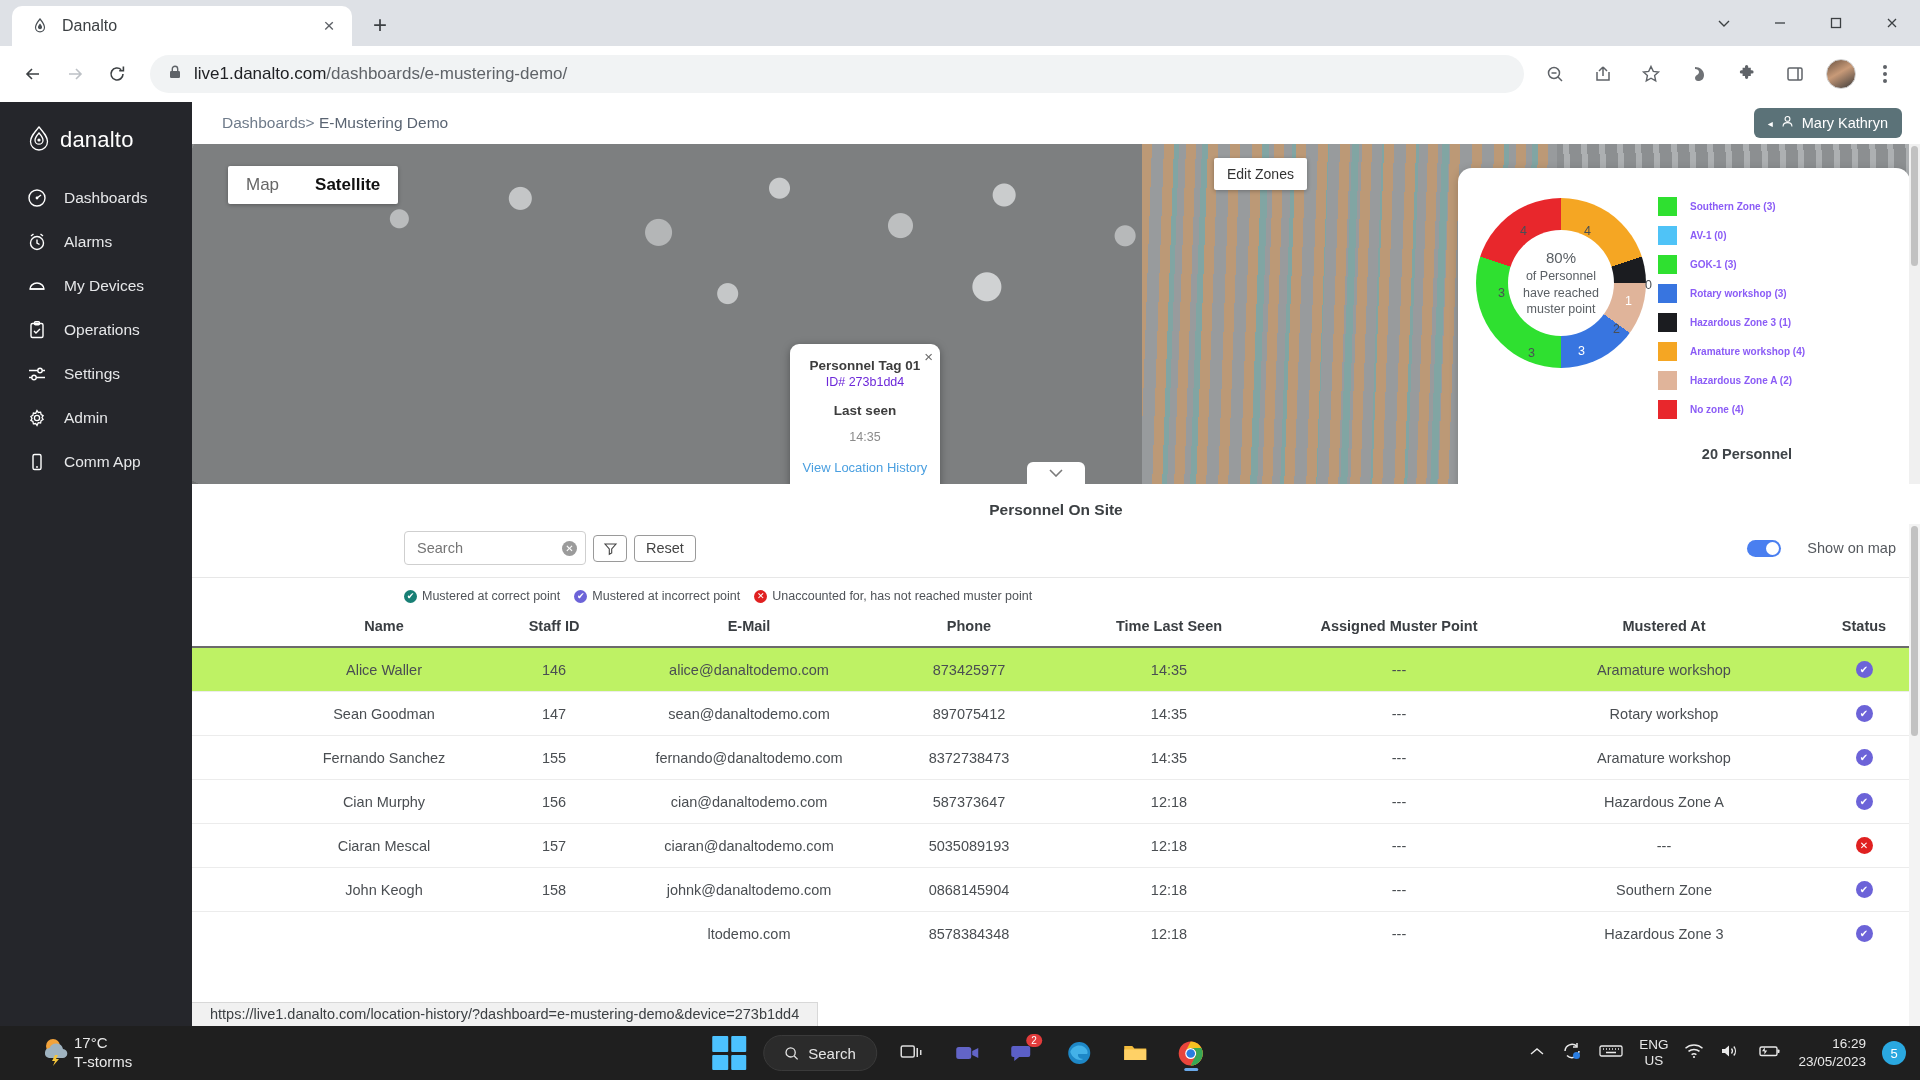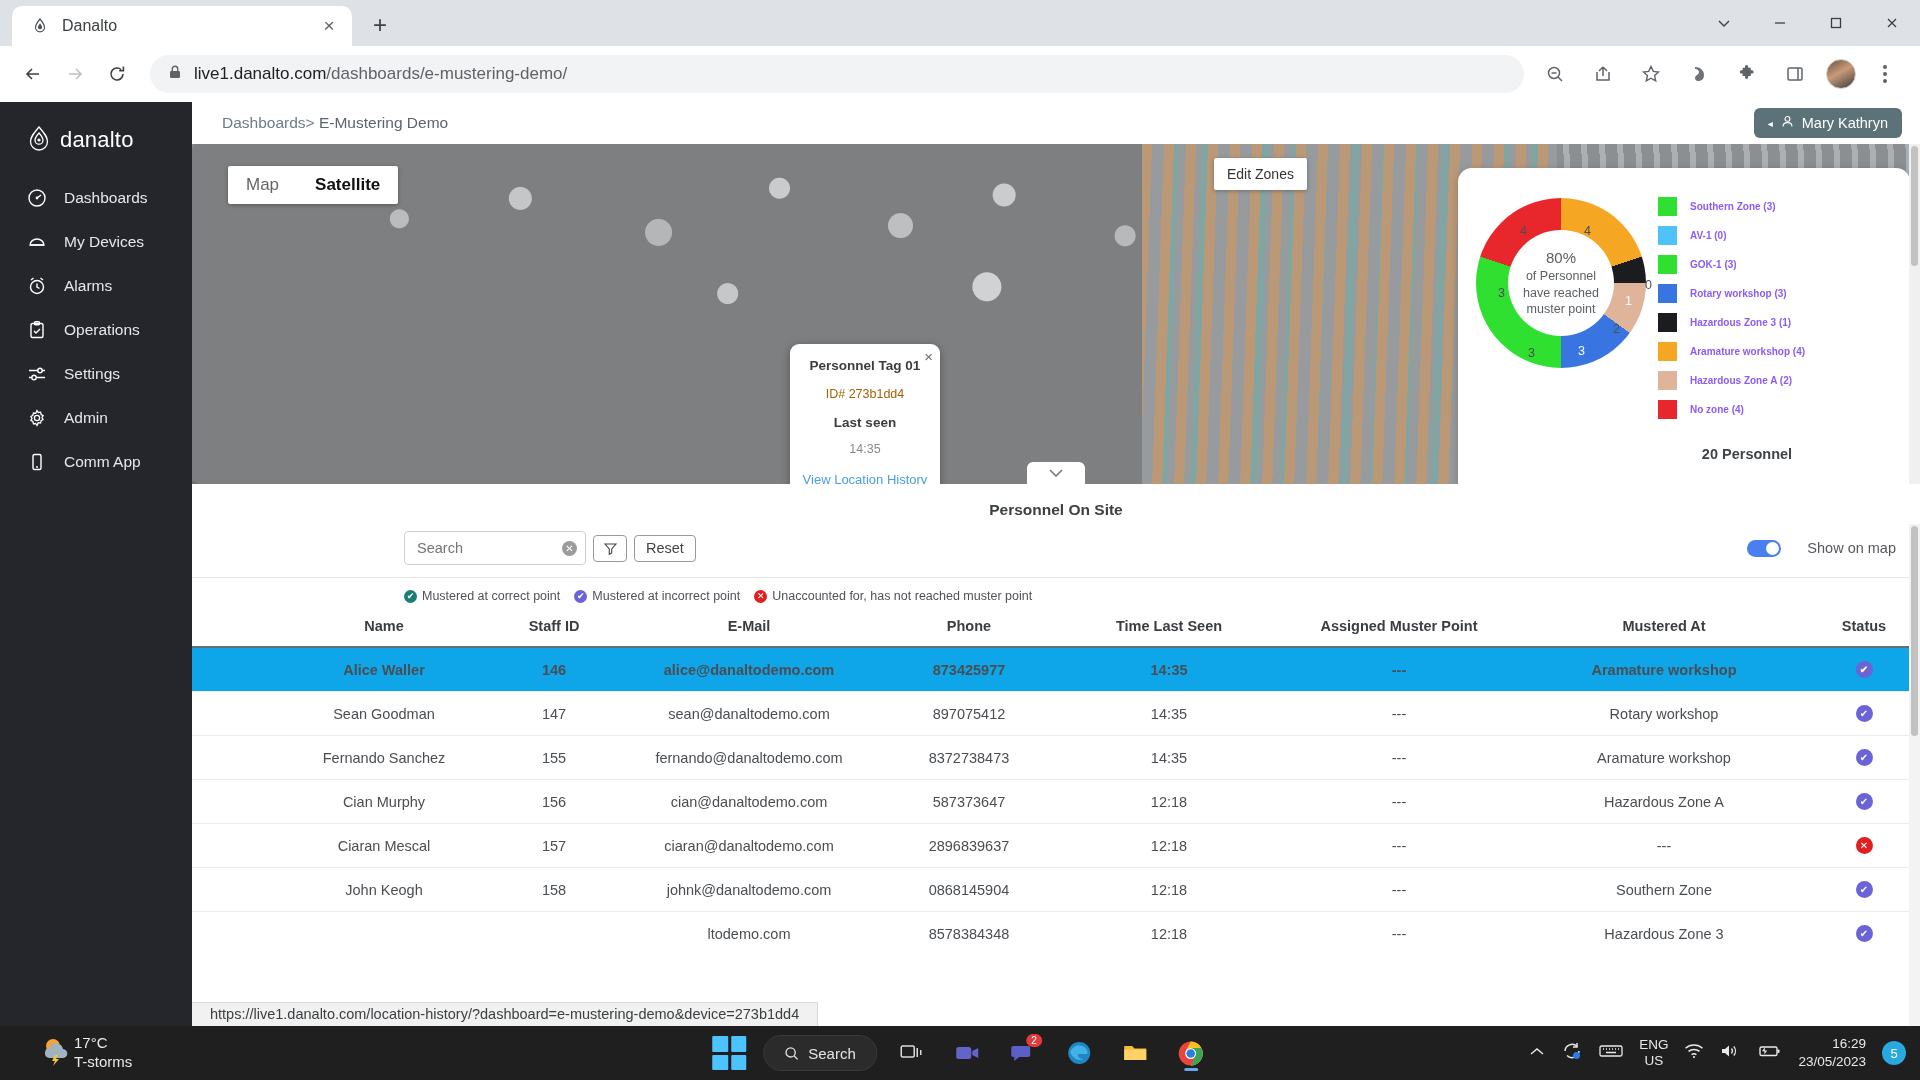--- a/index.html
+++ b/index.html
@@ -138,21 +138,21 @@
 
   
   .popup {
     position: absolute; left: 598px; top: 200px; width: 150px; background: #fff; border-radius: 9px;
     box-shadow: 0 2px 9px rgba(0,0,0,.35); padding: 14px 10px 16px; text-align: center;
   }
   .popup::after { content: ""; position: absolute; left: 50%; bottom: -12px; transform: translateX(-50%);
     border: 12px solid transparent; border-top-color: #fff; border-bottom: 0; }
   .popup-close { position: absolute; right: 7px; top: 4px; color: #6b6b6b; font-size: 15px; }
   .popup-title { font-size: 13.5px; font-weight: bold; color: #3d3d3d; }
-  .popup-id { font-size: 12.5px; color: #a16207; margin-top: 14px; }
+  .popup-id { font-size: 12.5px; color: #6d28d9; margin-top: 2px; }
   .popup-sub { font-size: 13.5px; font-weight: bold; color: #3d3d3d; margin-top: 14px; }
   .popup-time { font-size: 12.5px; color: #8b8b8b; margin-top: 12px; }
   .popup-link { font-size: 13px; color: #4a9fe0; margin-top: 16px; line-height: 1.3; }
 
   
   .panel { flex: 1; background: #fff; position: relative; min-height: 0; }
   .panel-title { text-align: center; font-size: 15.5px; color: #3c4043; padding: 17px 0 0; font-weight: 600; }
   .toolrow { display: flex; align-items: center; padding: 12px 24px 12px 212px; justify-content: space-between;
     border-bottom: 1px solid #e7e7e7; }
   .toolrow-left { display: flex; align-items: center; gap: 7px; }
@@ -169,21 +169,21 @@
   .switch i { position: absolute; right: 2px; top: 2px; width: 13px; height: 13px; border-radius: 50%; background: #fff; }
   .toggle-label { font-size: 14.5px; color: #55595e; }
   .statuskey { display: flex; align-items: center; gap: 6px; padding: 11px 0 9px 212px; font-size: 12.5px; color: #4f5358; }
   .statuskey .k { display: flex; align-items: center; gap: 5px; margin-right: 8px; }
   .badge { width: 13px; height: 13px; border-radius: 50%; display:flex; align-items:center; justify-content:center;
     color: #fff; font-size: 9px; flex-shrink: 0; }
 
   table { width: 100%; border-collapse: collapse; table-layout: fixed; }
   th { font-size: 14.5px; color: #3a3e42; font-weight: bold; padding: 6px 0 12px; text-align: center; }
   td { font-size: 14.5px; color: #4a4e52; padding: 13px 0; text-align: center; border-top: 1px solid #ececec; }
-  tbody tr.sel td { background: #0ea5e9; border-top-color: #c9c9c9; font-weight: bold; }
+  tbody tr.sel td { background: #bef264; border-top-color: #c9c9c9; }
   thead tr { border-bottom: 2px solid #6b6b6b; }
   .av { width: 30px; height: 30px; border-radius: 50%; background: #7c7c7c; margin: 0 auto; }
   .col-av { width: 92px; }
   .col-name { width: 200px; }
   .col-staff { width: 140px; }
   .col-mail { width: 250px; }
   .col-phone { width: 190px; }
   .col-time { width: 210px; }
   .col-amp { width: 250px; }
   .col-mat { width: 280px; }
@@ -345,34 +345,34 @@
               <circle cx="10" cy="10" r="8" fill="none" stroke="#fff" stroke-width="1.4"></circle>
               <path d="M10 10l4-3" stroke="#fff" stroke-width="1.4"></path>
               <circle cx="10" cy="10" r="1.4" fill="#fff"></circle>
             </svg>
           </span>
         <span>Dashboards</span>
       </div>
       <div class="nav-item">
         <span class="ic">
             <svg width="20" height="20" viewBox="0 0 20 20">
+              <circle cx="10" cy="11" r="6.5" fill="none" stroke="#fff" stroke-width="1.4"></circle>
+              <path d="M10 7.5V11l2.5 1.5M4 4l2.5-2M16 4l-2.5-2" stroke="#fff" stroke-width="1.4" fill="none"></path>
+            </svg>
+          </span>
+        <span>Alarms</span>
+      </div>
+      <div class="nav-item">
+        <span class="ic">
+            <svg width="20" height="20" viewBox="0 0 20 20">
               <path d="M3 13c0-3 3-6 7-6s7 3 7 6z" fill="none" stroke="#fff" stroke-width="1.4"></path>
               <path d="M3 13h14" stroke="#fff" stroke-width="1.4"></path>
             </svg>
           </span>
         <span>My Devices</span>
-      </div>
-      <div class="nav-item">
-        <span class="ic">
-            <svg width="20" height="20" viewBox="0 0 20 20">
-              <circle cx="10" cy="11" r="6.5" fill="none" stroke="#fff" stroke-width="1.4"></circle>
-              <path d="M10 7.5V11l2.5 1.5M4 4l2.5-2M16 4l-2.5-2" stroke="#fff" stroke-width="1.4" fill="none"></path>
-            </svg>
-          </span>
-        <span>Alarms</span>
       </div>
       <div class="nav-item">
         <span class="ic">
             <svg width="20" height="20" viewBox="0 0 20 20">
               <rect x="4" y="3.5" width="12" height="14" rx="1.5" fill="none" stroke="#fff" stroke-width="1.4"></rect>
               <rect x="7.5" y="1.8" width="5" height="3" rx="1" fill="none" stroke="#fff" stroke-width="1.4"></rect>
               <path d="M7 11l2 2 4-4" stroke="#fff" stroke-width="1.4" fill="none"></path>
             </svg>
           </span>
         <span>Operations</span>
@@ -625,21 +625,21 @@
                 <td>Hazardous Zone A</td>
                 <td>
                   <span class="badge" style="margin:0 auto;width:17px;height:17px;font-size:10px;background:#6c63d8">✔</span>
                 </td>
               </tr>
               <tr>
                 <td><span class="av"></span></td>
                 <td>Ciaran Mescal</td>
                 <td>157</td>
                 <td>ciaran@danaltodemo.com</td>
-                <td>2896839637</td>
+                <td>5035089193</td>
                 <td>12:18</td>
                 <td>---</td>
                 <td>---</td>
                 <td>
                   <span class="badge" style="margin:0 auto;width:17px;height:17px;font-size:10px;background:#e02020">✕</span>
                 </td>
               </tr>
               <tr>
                 <td><span class="av"></span></td>
                 <td>John Keogh</td>

